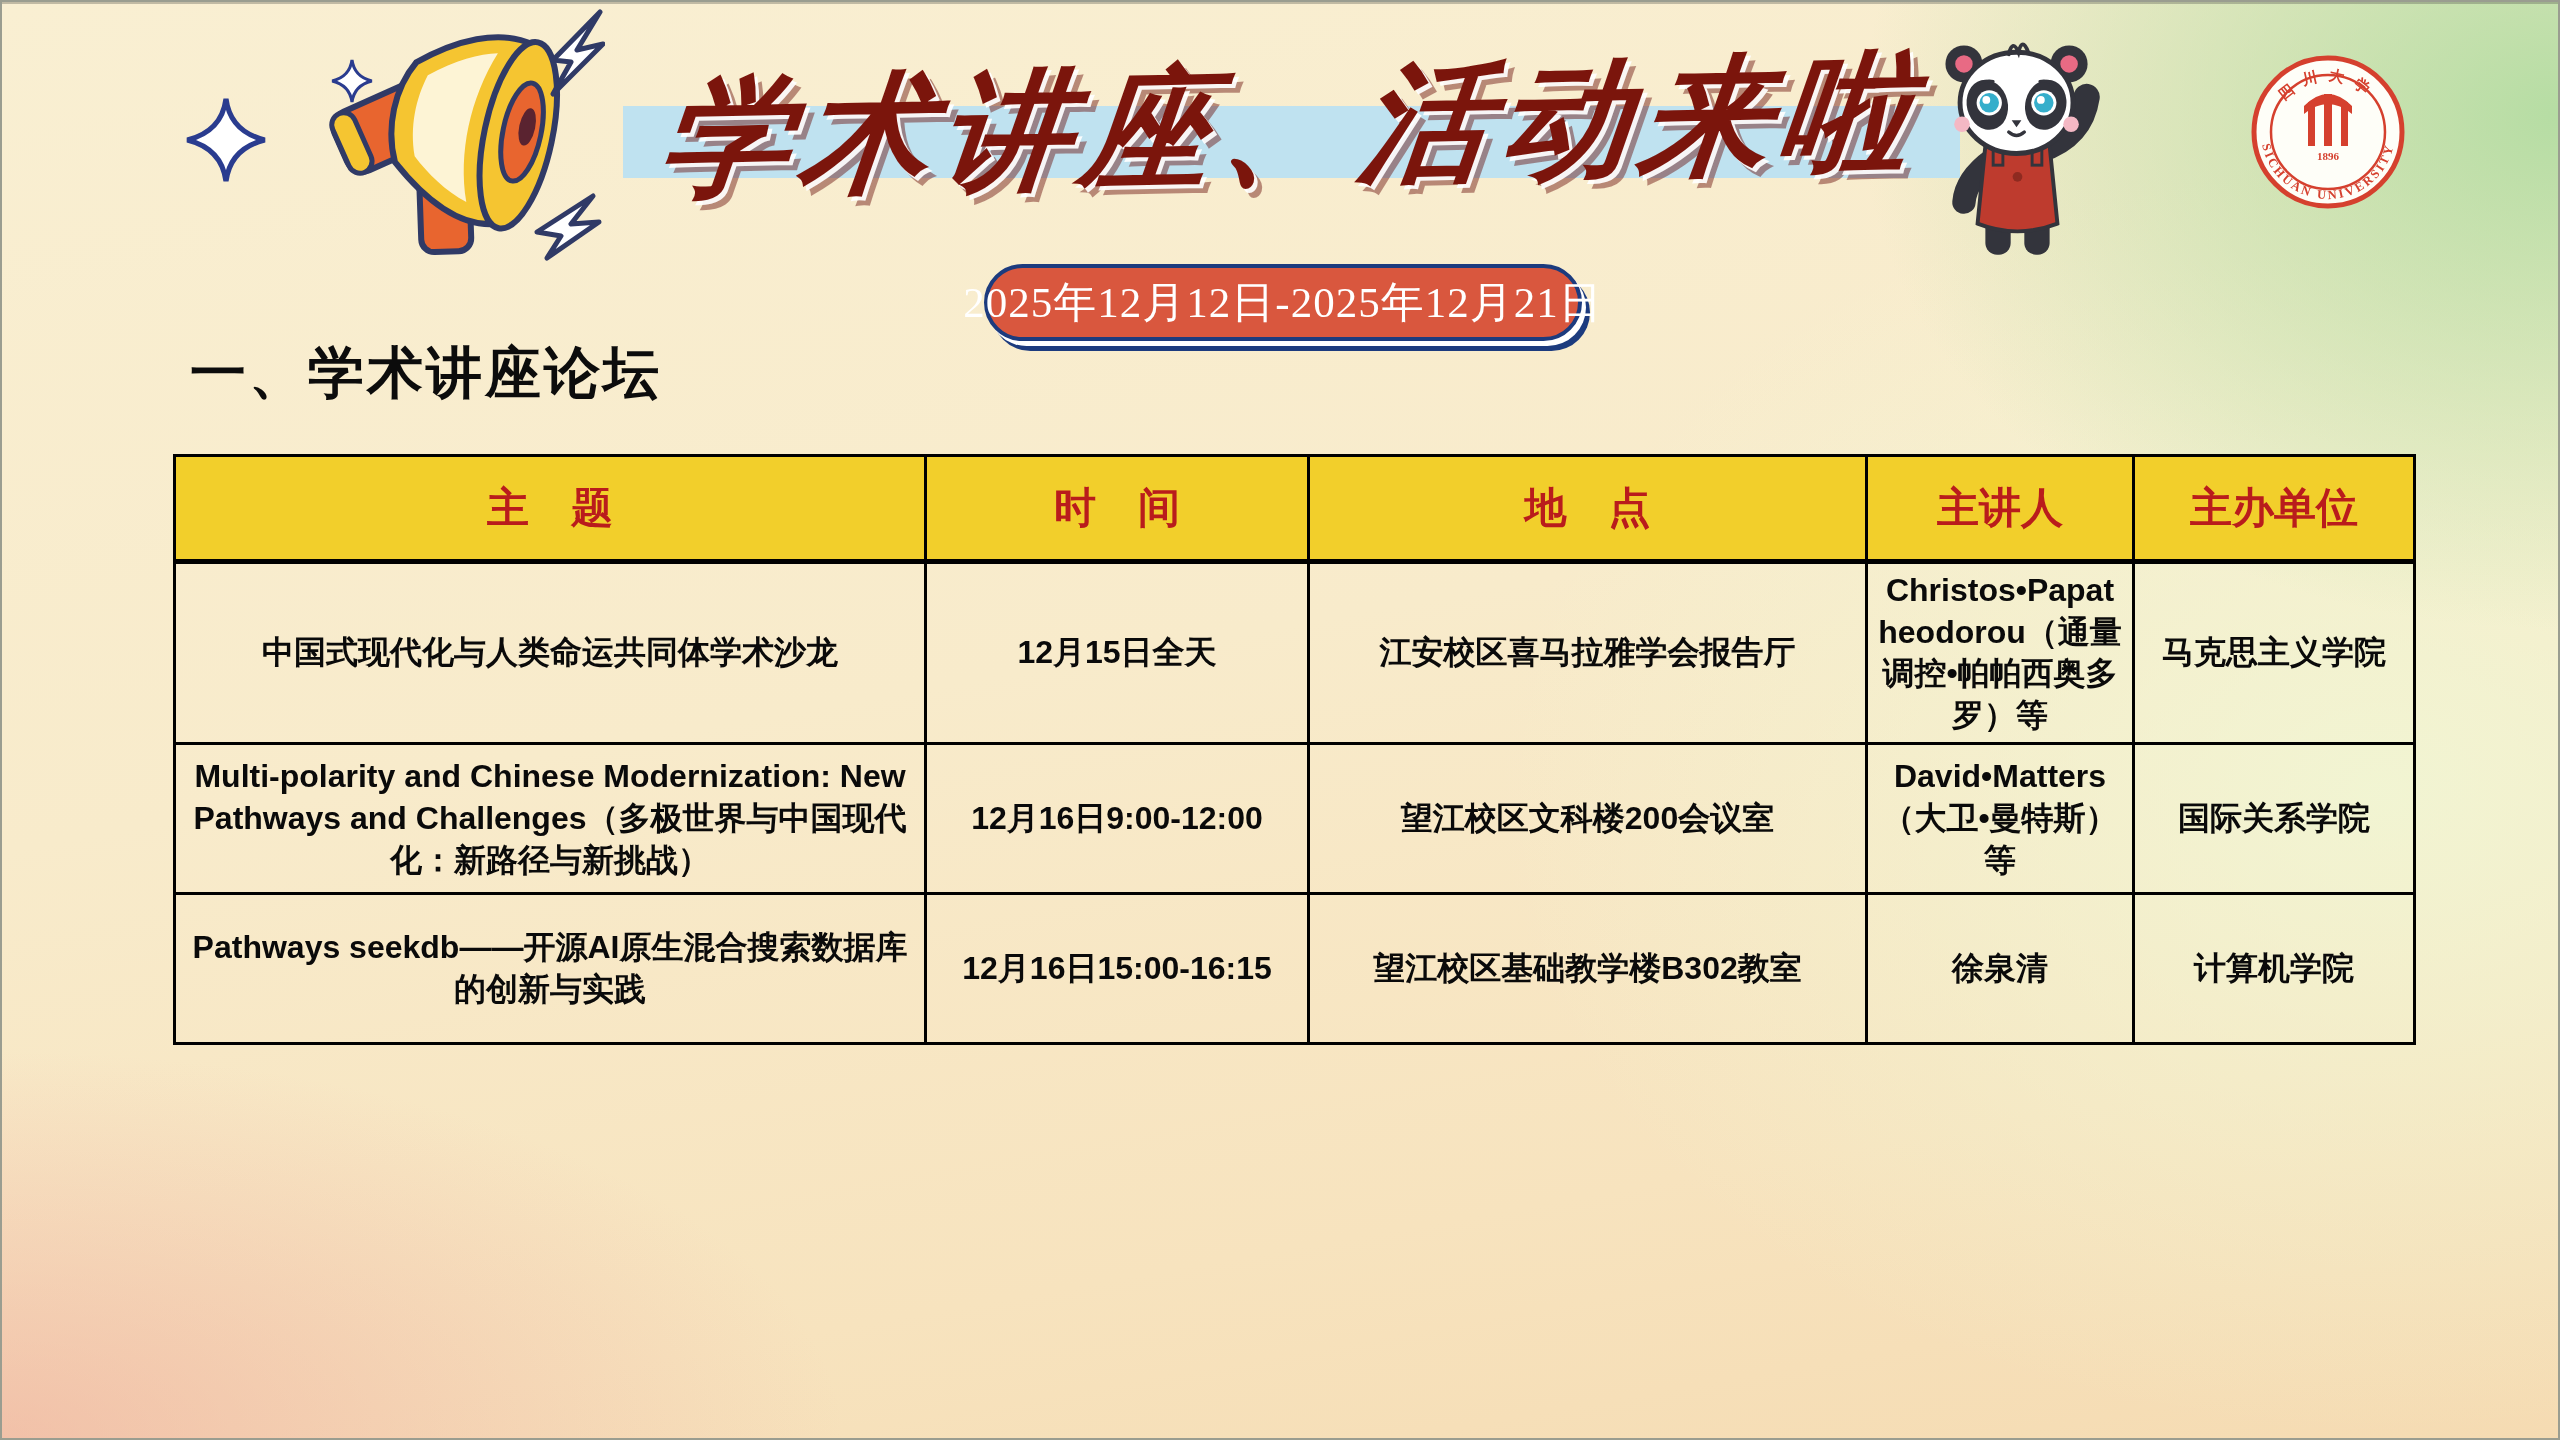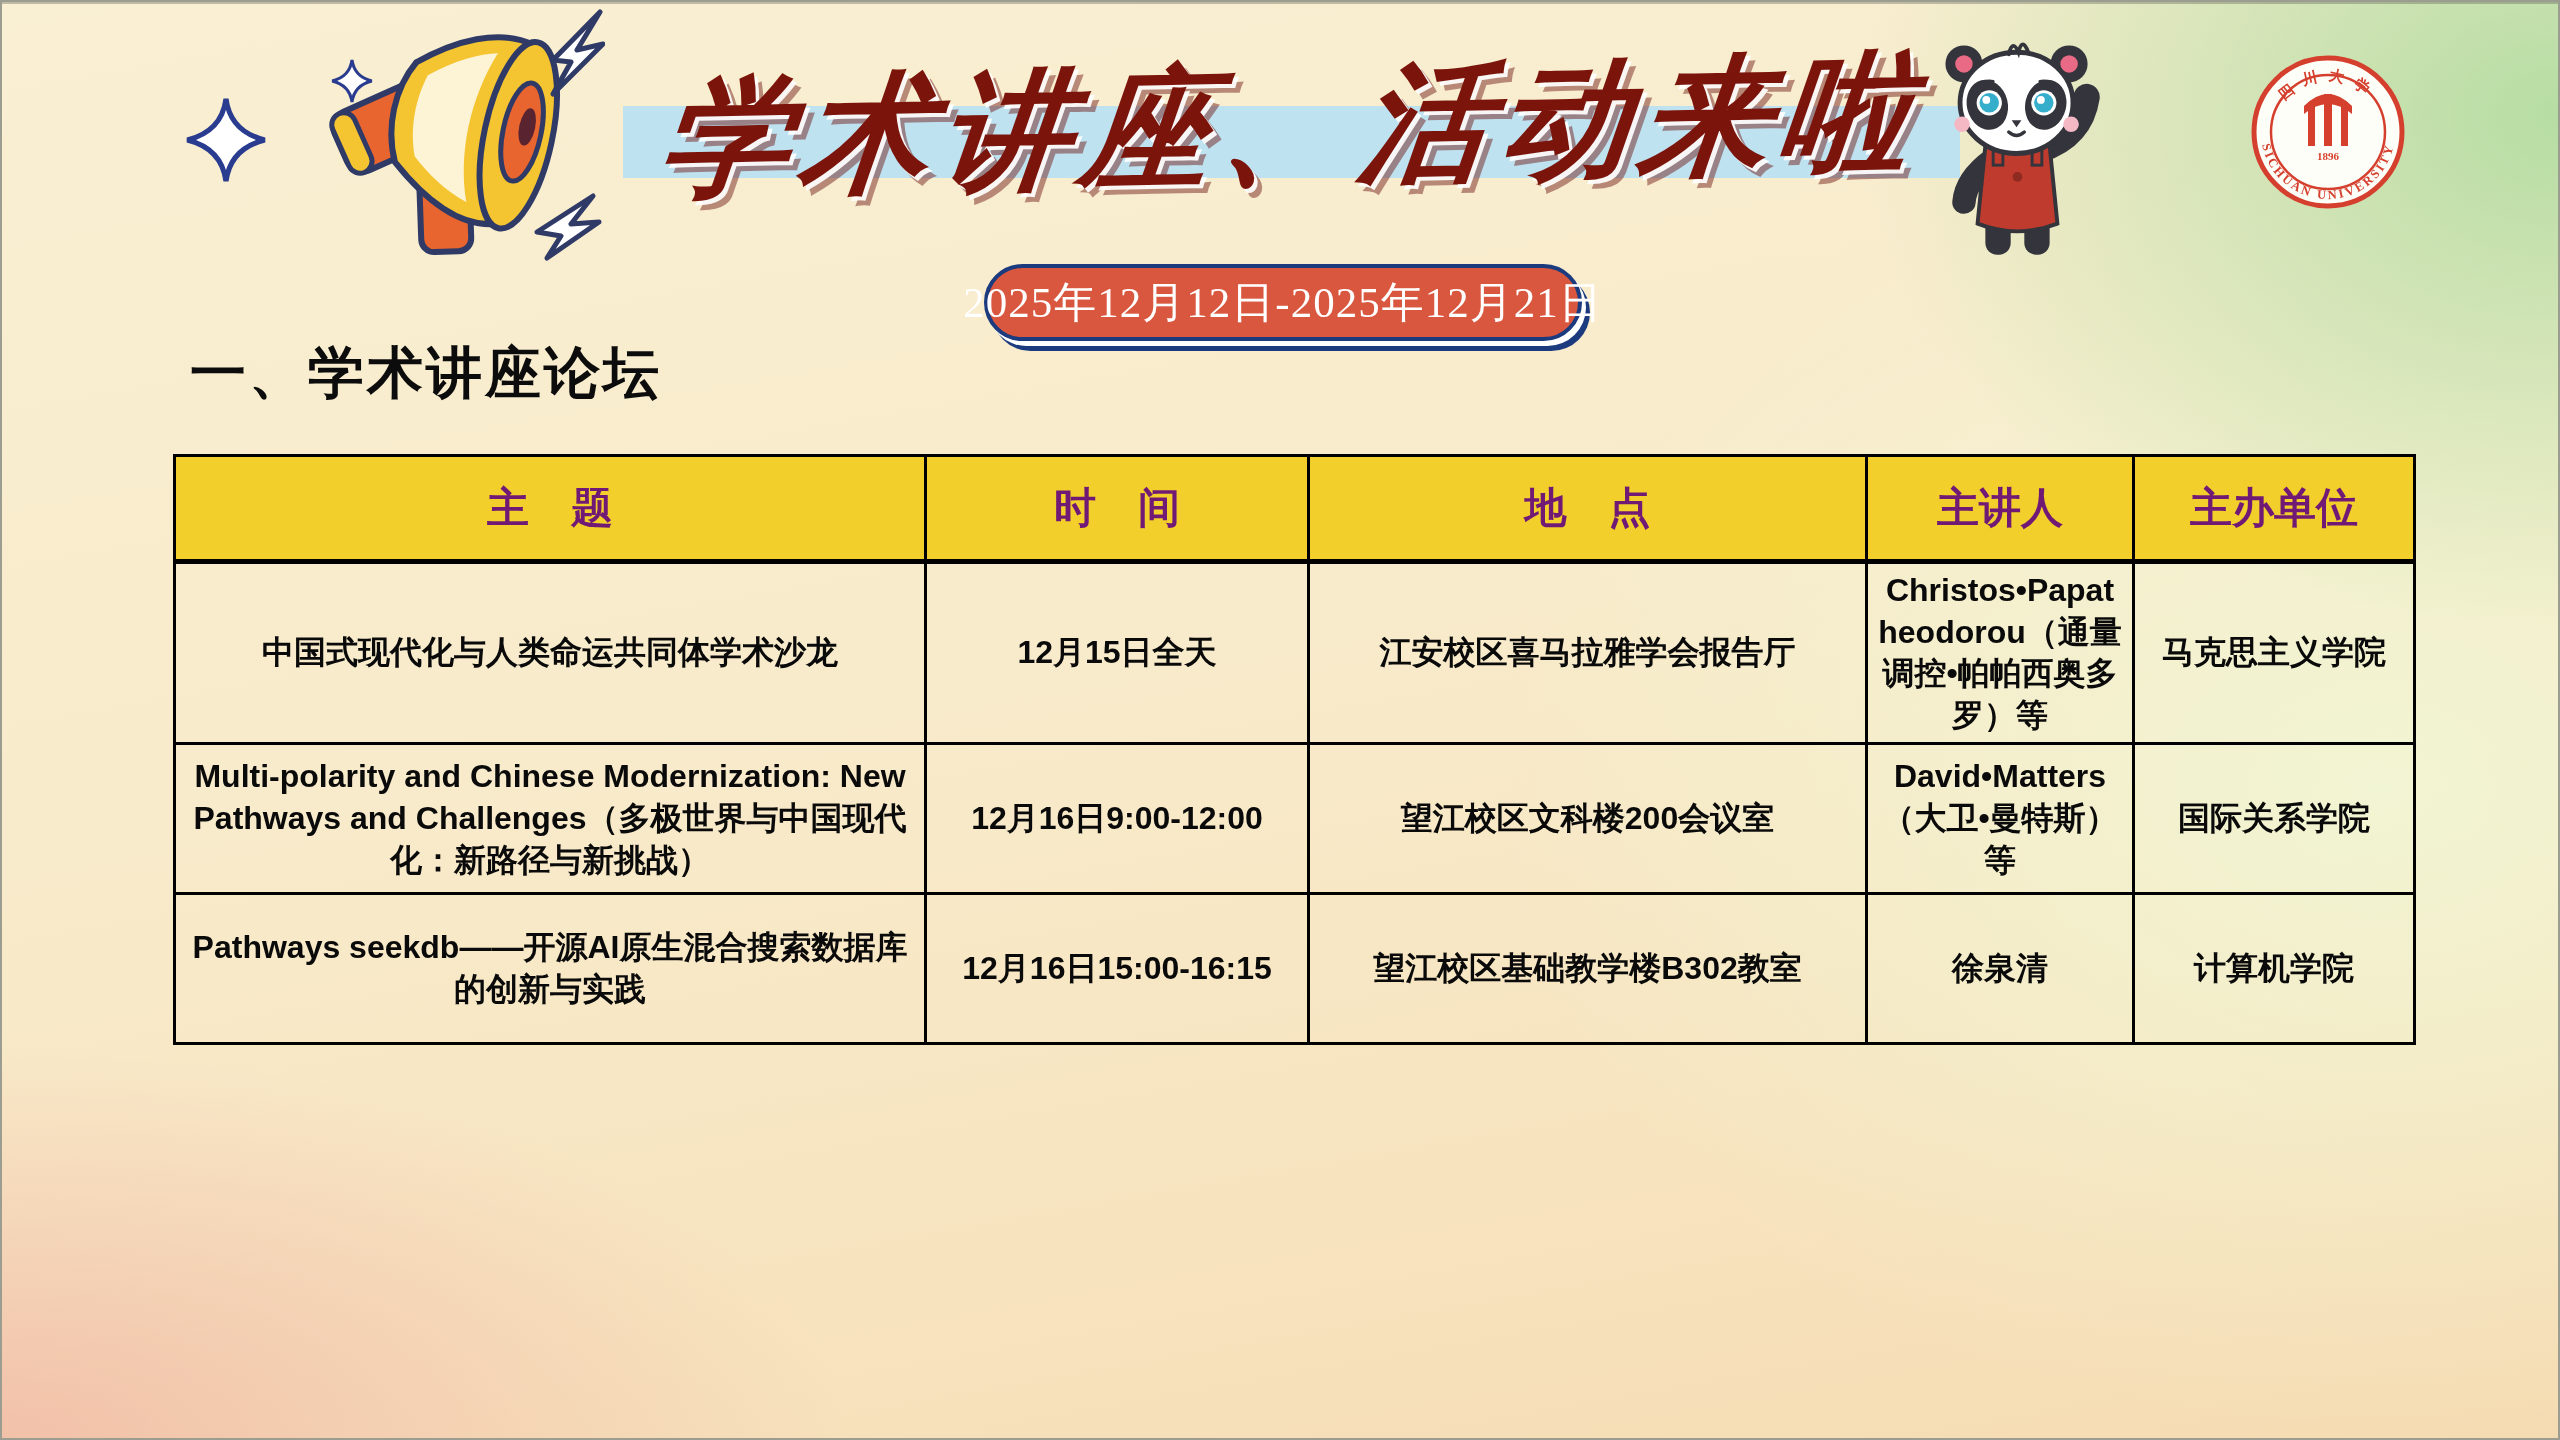--- a/index.html
+++ b/index.html
@@ -42,21 +42,21 @@
     left:190px;top:336px;font-size:56px;font-weight:bold;color:#0c0c0c;letter-spacing:3px;
   }
 
   
   table.schedule{
     position:absolute;left:173px;top:454px;width:2240px;
     border-collapse:collapse;table-layout:fixed;
   }
   .schedule th{
     background:#F2CF2B;border:3px solid #000;border-bottom:5px solid #000;
-    height:100px;font-size:42px;font-weight:bold;color:#701a75;text-align:center;
+    height:100px;font-size:42px;font-weight:bold;color:#b91c1c;text-align:center;
   }
   .schedule td{
     border:3px solid #000;font-size:32px;font-weight:bold;color:#0a0a0a;
     text-align:center;vertical-align:middle;line-height:1.3;
     padding:6px 10px;word-break:break-word;
   }
   .r1{height:155px}.r2{height:170px}.r3{height:150px}.r4{height:150px}.r5{height:150px}
 </style>
 </head>
 <body>

